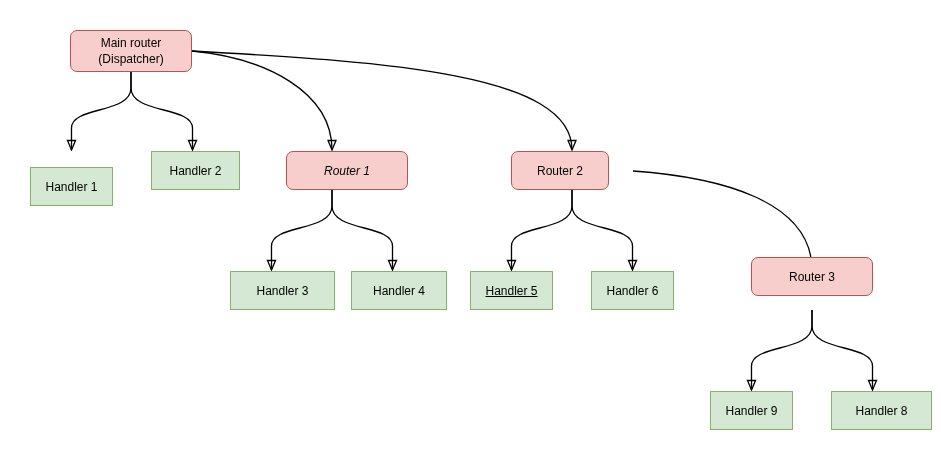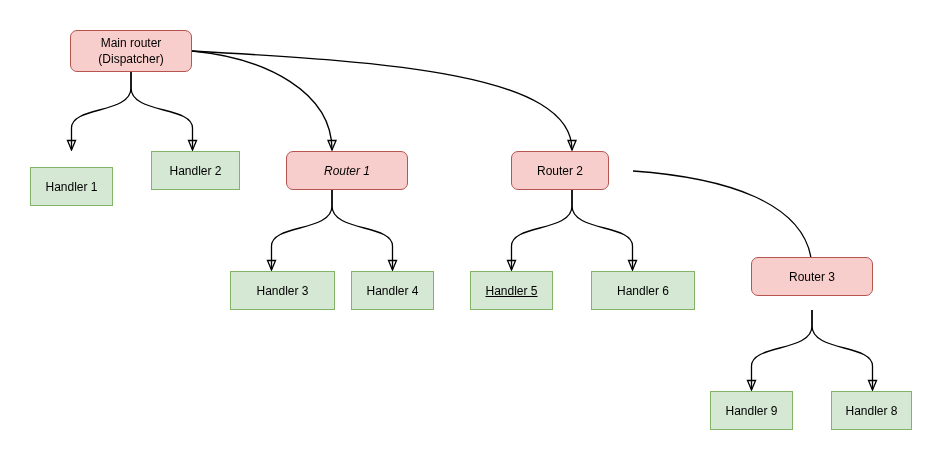--- a/index.html
+++ b/index.html
@@ -28,26 +28,26 @@
     background:#d5e8d4;
     border:1.3px solid #82b366;
   }
   
   #n-main {left:70px; top:30px; width:122px;height:42px;}
   #n-h1   {left:30px; top:151px;width:83px; height:39px;margin-top:16px;}
   #n-h2   {left:151px;top:151px;width:89px; height:39px;}
   #n-r1   {left:286px;top:151px;width:122px;height:39px;font-style:italic;}
   #n-r2   {left:511px;top:151px;width:98px;height:39px;}
   #n-h3   {left:230px;top:271px;width:105px; height:39px;}
-  #n-h4   {left:351px;top:271px;width:83px; height:39px;}
+  #n-h4   {left:351px;top:271px;width:96px; height:39px;}
   #n-h5   {left:470px;top:271px;width:83px; height:39px;text-decoration:underline;}
-  #n-h6   {left:591px;top:271px;width:104px; height:39px;}
+  #n-h6   {left:591px;top:271px;width:83px; height:39px;}
   #n-r3   {left:751px;top:257px;width:122px;height:39px;}
   #n-h7   {left:710px;top:391px;width:83px; height:39px;}
-  #n-h8   {left:831px;top:391px;width:81px; height:39px;}
+  #n-h8   {left:831px;top:391px;width:101px; height:39px;}
 </style>
 </head>
 <body>
 
 <div class="canvas">
 
   <svg class="edges" width="941" height="461" viewBox="0 0 941 461" xmlns="http://www.w3.org/2000/svg">
     <defs>
       <marker id="arrow" viewBox="0 0 12 12" refX="11" refY="6" markerWidth="12" markerHeight="12" markerUnits="userSpaceOnUse" orient="auto">
         <path d="M1.5,2 L11,6 L1.5,10 Z" fill="#000000" stroke="none"></path>

